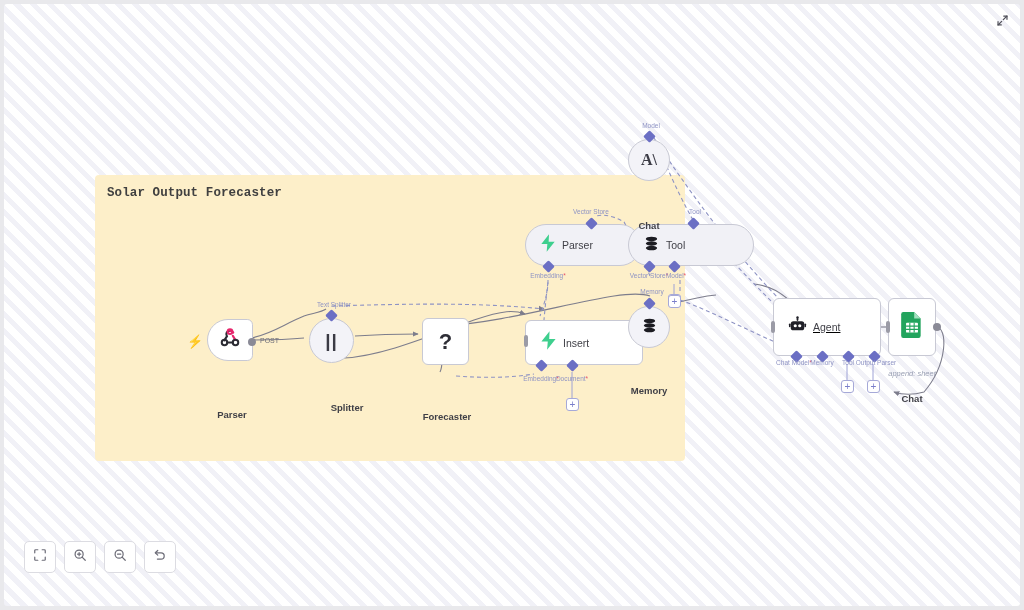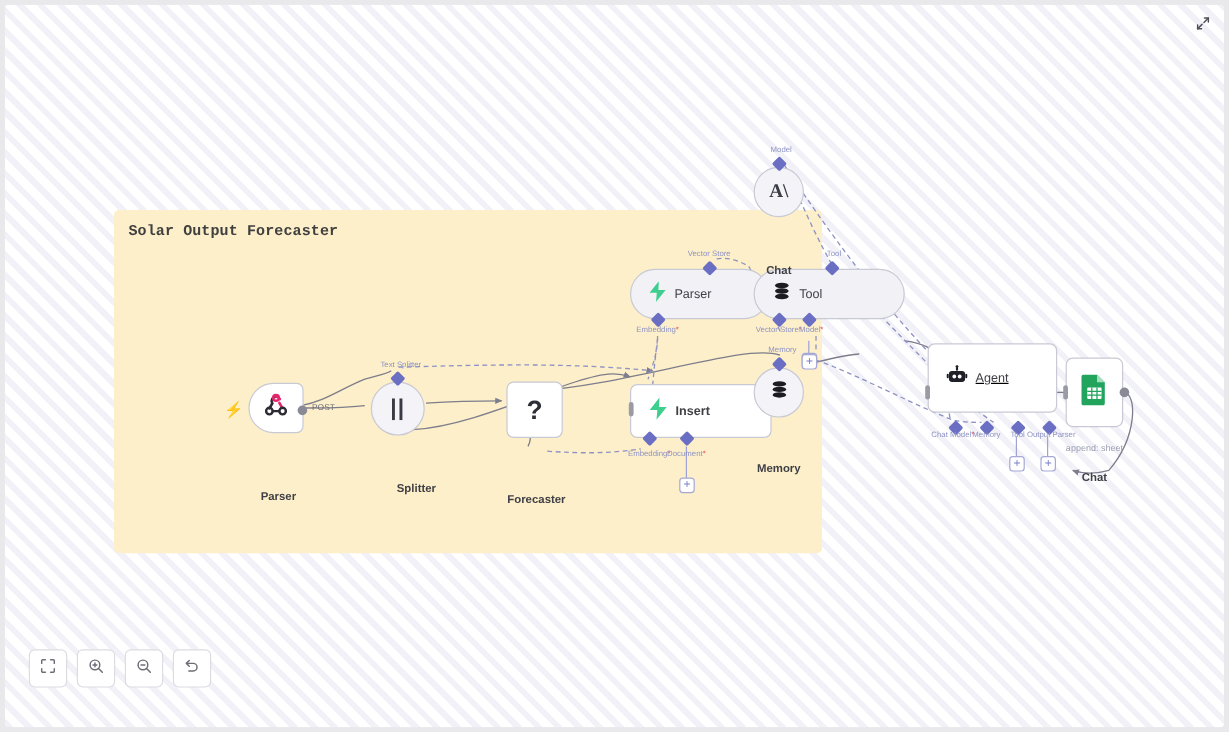--- a/index.html
+++ b/index.html
@@ -78,20 +78,21 @@
     text-align: left;
     margin-top: 36px;
   }
   .node-sub {
     position: absolute;
     left: 50%;
     transform: translateX(-50%);
     white-space: nowrap;
     font-size: 7.5px;
     color: #9aa0b4;
+    font-style: italic;
   }
   .inline-title {
     font-size: 10.5px;
     color: #3f3f46;
     margin-left: 6px;
   }
 
   
   .diamond {
     position: absolute;
@@ -255,21 +256,21 @@
     </div>
     <div class="node-label" style="left:343px; top:362px;">Splitter</div>
     <div class="diamond" style="left:323px; top:307px;"></div>
     <div class="port-label" style="left:330px; top:297px;">Text Splitter</div>
 
     <div class="node" style="left:418px; top:314px; width:47px; height:47px; justify-content:center;">
       <span style="font-size:22px; color:#2e2e36; font-weight:bold;">?</span>
     </div>
     <div class="node-label" style="left:443px; top:371px;">Forecaster</div>
 
-    <div class="node" style="left:521px; top:316px; width:118px; height:45px; padding-left:14px;font-weight:bold;">
+    <div class="node" style="left:521px; top:316px; width:118px; height:45px; padding-left:14px;">
       <span>
         <svg width="17" height="19" viewBox="0 0 24 26">
           <path d="M13.5 0 L2 14.5 H11 L10 26 L22 11 H13 Z" fill="#3ecf8e"></path>
         </svg>
       </span>
       <span class="inline-title">Insert</span>
     </div>
     <div class="bar-port" style="left:520px; top:331px;"></div>
     <div class="diamond" style="left:533px; top:357px;"></div>
     <div class="diamond" style="left:564px; top:357px;"></div>
@@ -322,21 +323,21 @@
           <ellipse cx="12" cy="12" rx="8" ry="3.2" fill="#1c1c22"></ellipse>
           <ellipse cx="12" cy="18.5" rx="8" ry="3.2" fill="#1c1c22"></ellipse>
         </svg>
       </span>
     </div>
     <div class="node-label" style="left:645px; top:345px;">Memory</div>
     <div class="diamond" style="left:641px; top:295px;"></div>
     <div class="port-label" style="left:648px; top:284px;">Memory</div>
     <div class="plus-box" style="left:664px; top:291px;">+</div>
 
-    <div class="node" style="left:769px; top:282px; width:108px; height:58px; padding-left:14px;text-decoration:underline;">
+    <div class="node" style="left:769px; top:294px; width:108px; height:58px; padding-left:14px;text-decoration:underline;">
       <span>
         <svg width="19" height="18" viewBox="0 0 24 24">
           <rect x="3" y="7" width="18" height="12" rx="3.5" fill="#1f1f27"></rect>
           <circle cx="9" cy="13" r="2.1" fill="#fff"></circle>
           <circle cx="15" cy="13" r="2.1" fill="#fff"></circle>
           <rect x="10.8" y="2.5" width="2.4" height="4" rx="1.1" fill="#1f1f27"></rect>
           <circle cx="12" cy="2" r="1.6" fill="#1f1f27"></circle>
           <rect x="0.6" y="10" width="2.2" height="5" rx="1.1" fill="#1f1f27"></rect>
           <rect x="21.2" y="10" width="2.2" height="5" rx="1.1" fill="#1f1f27"></rect>
         </svg>

